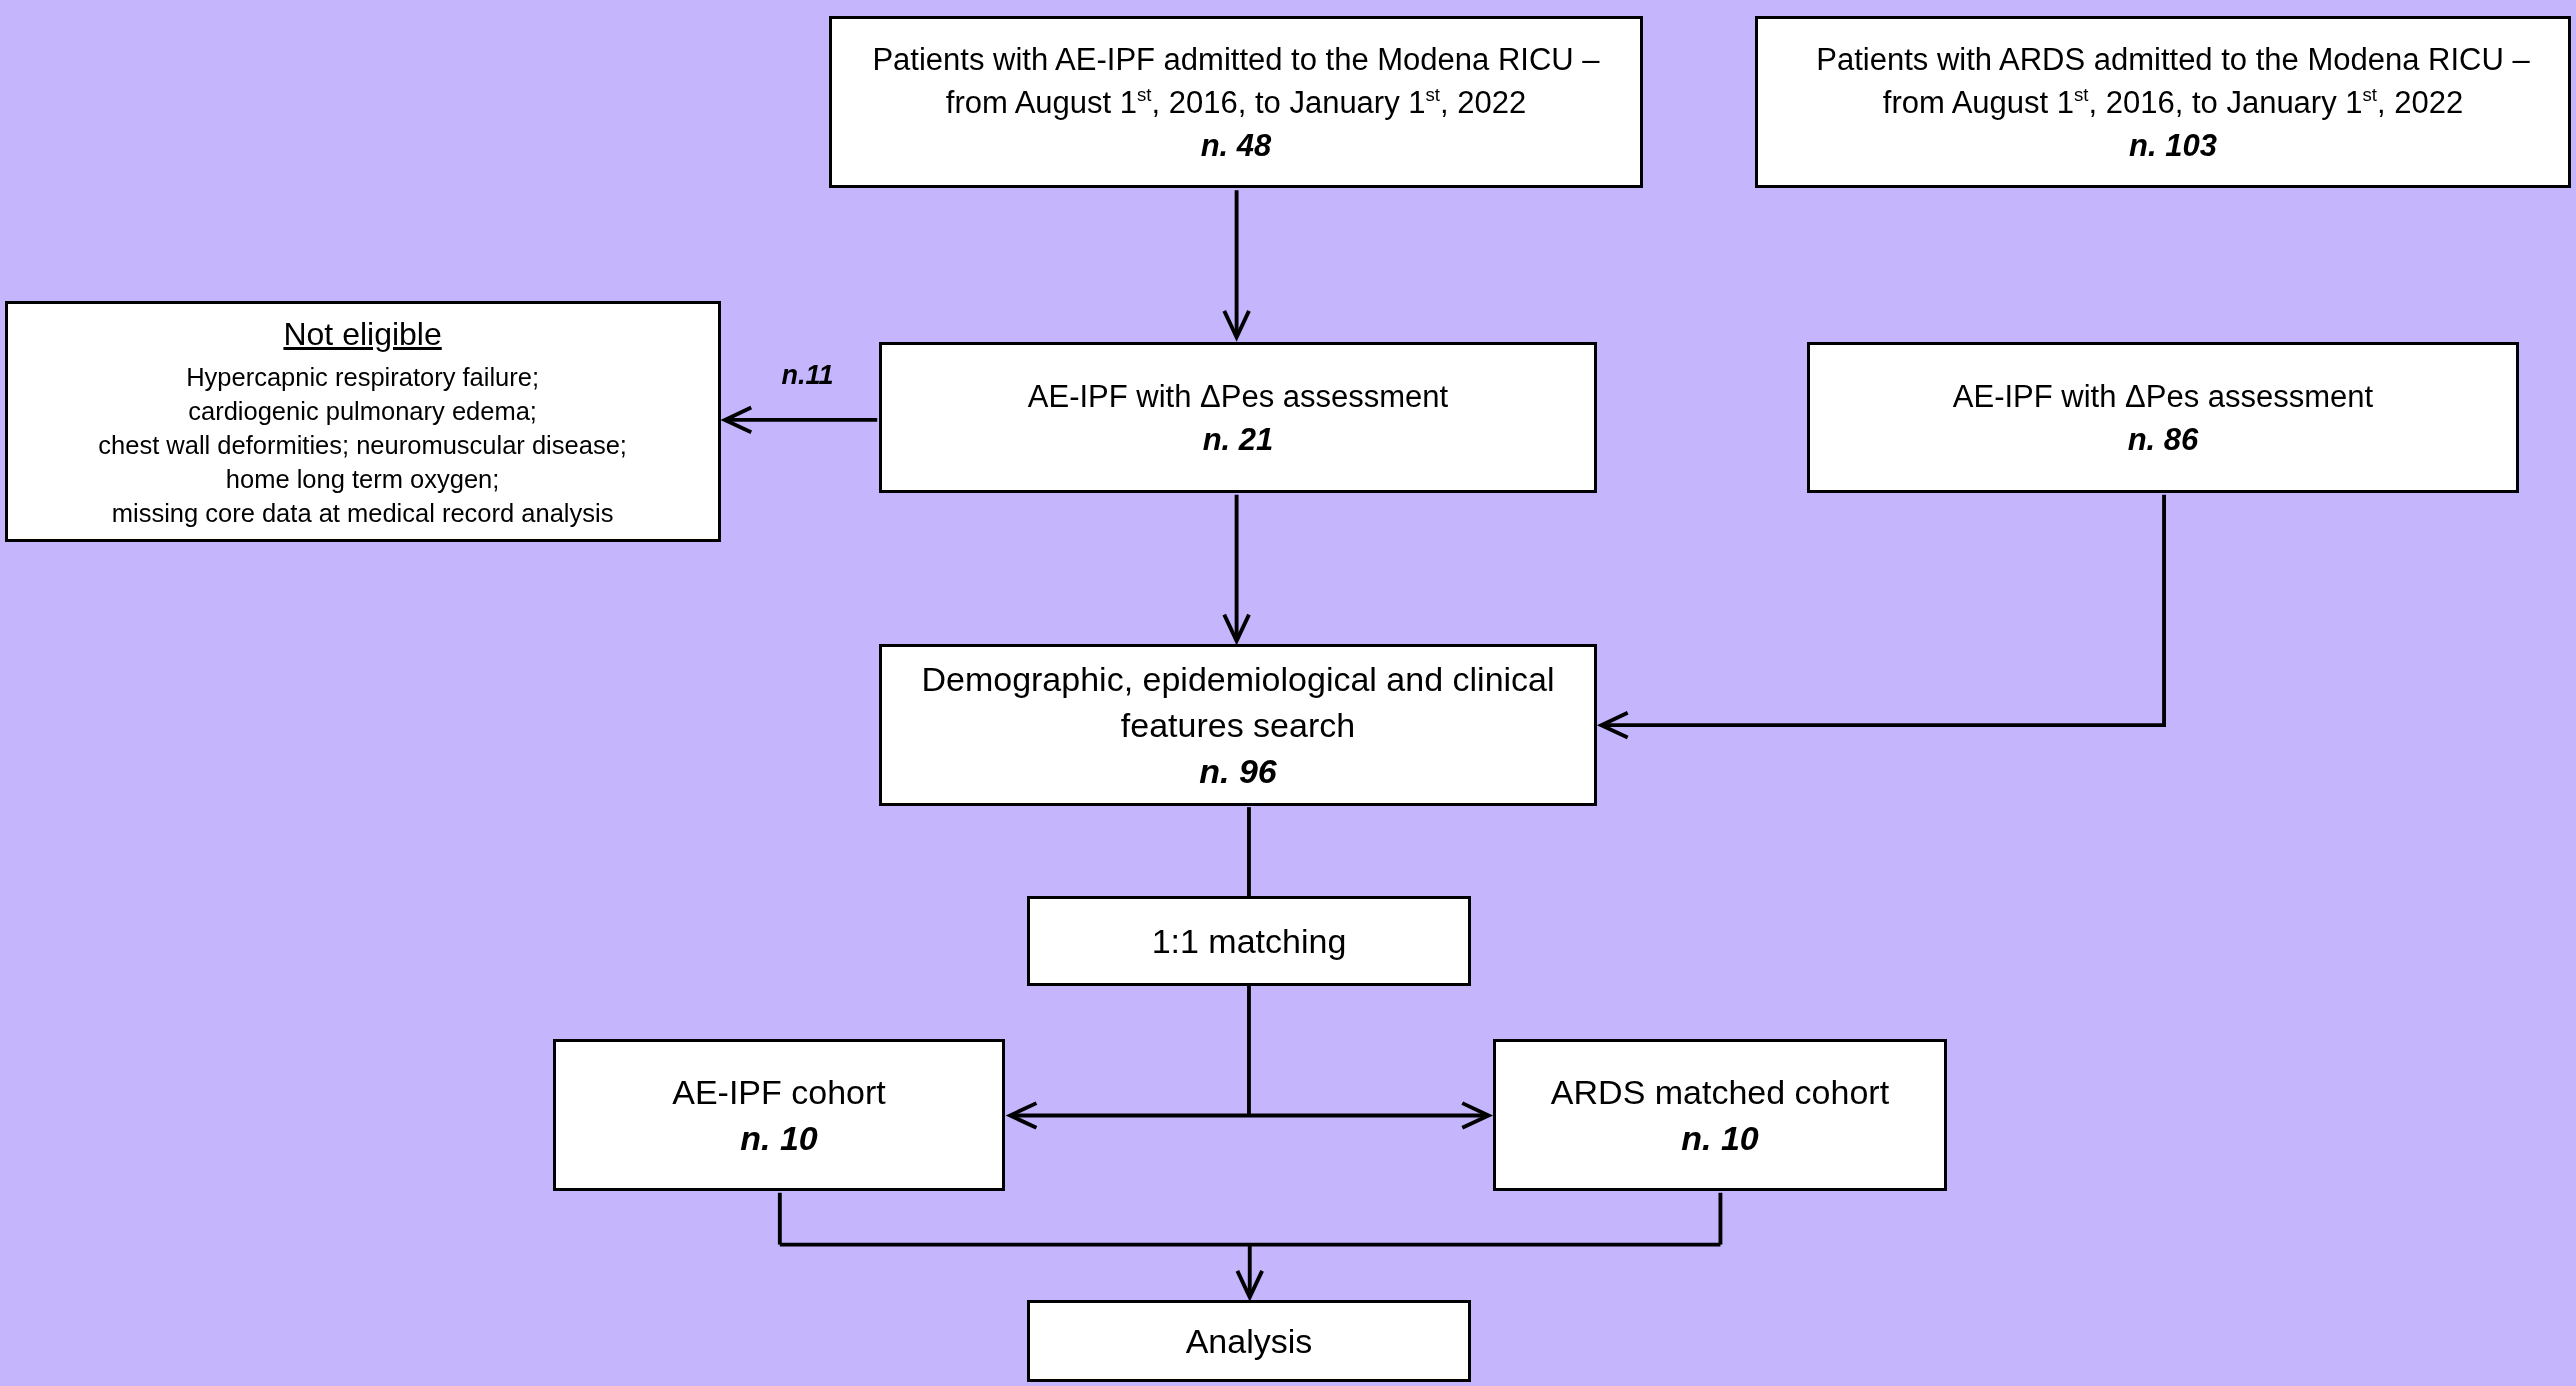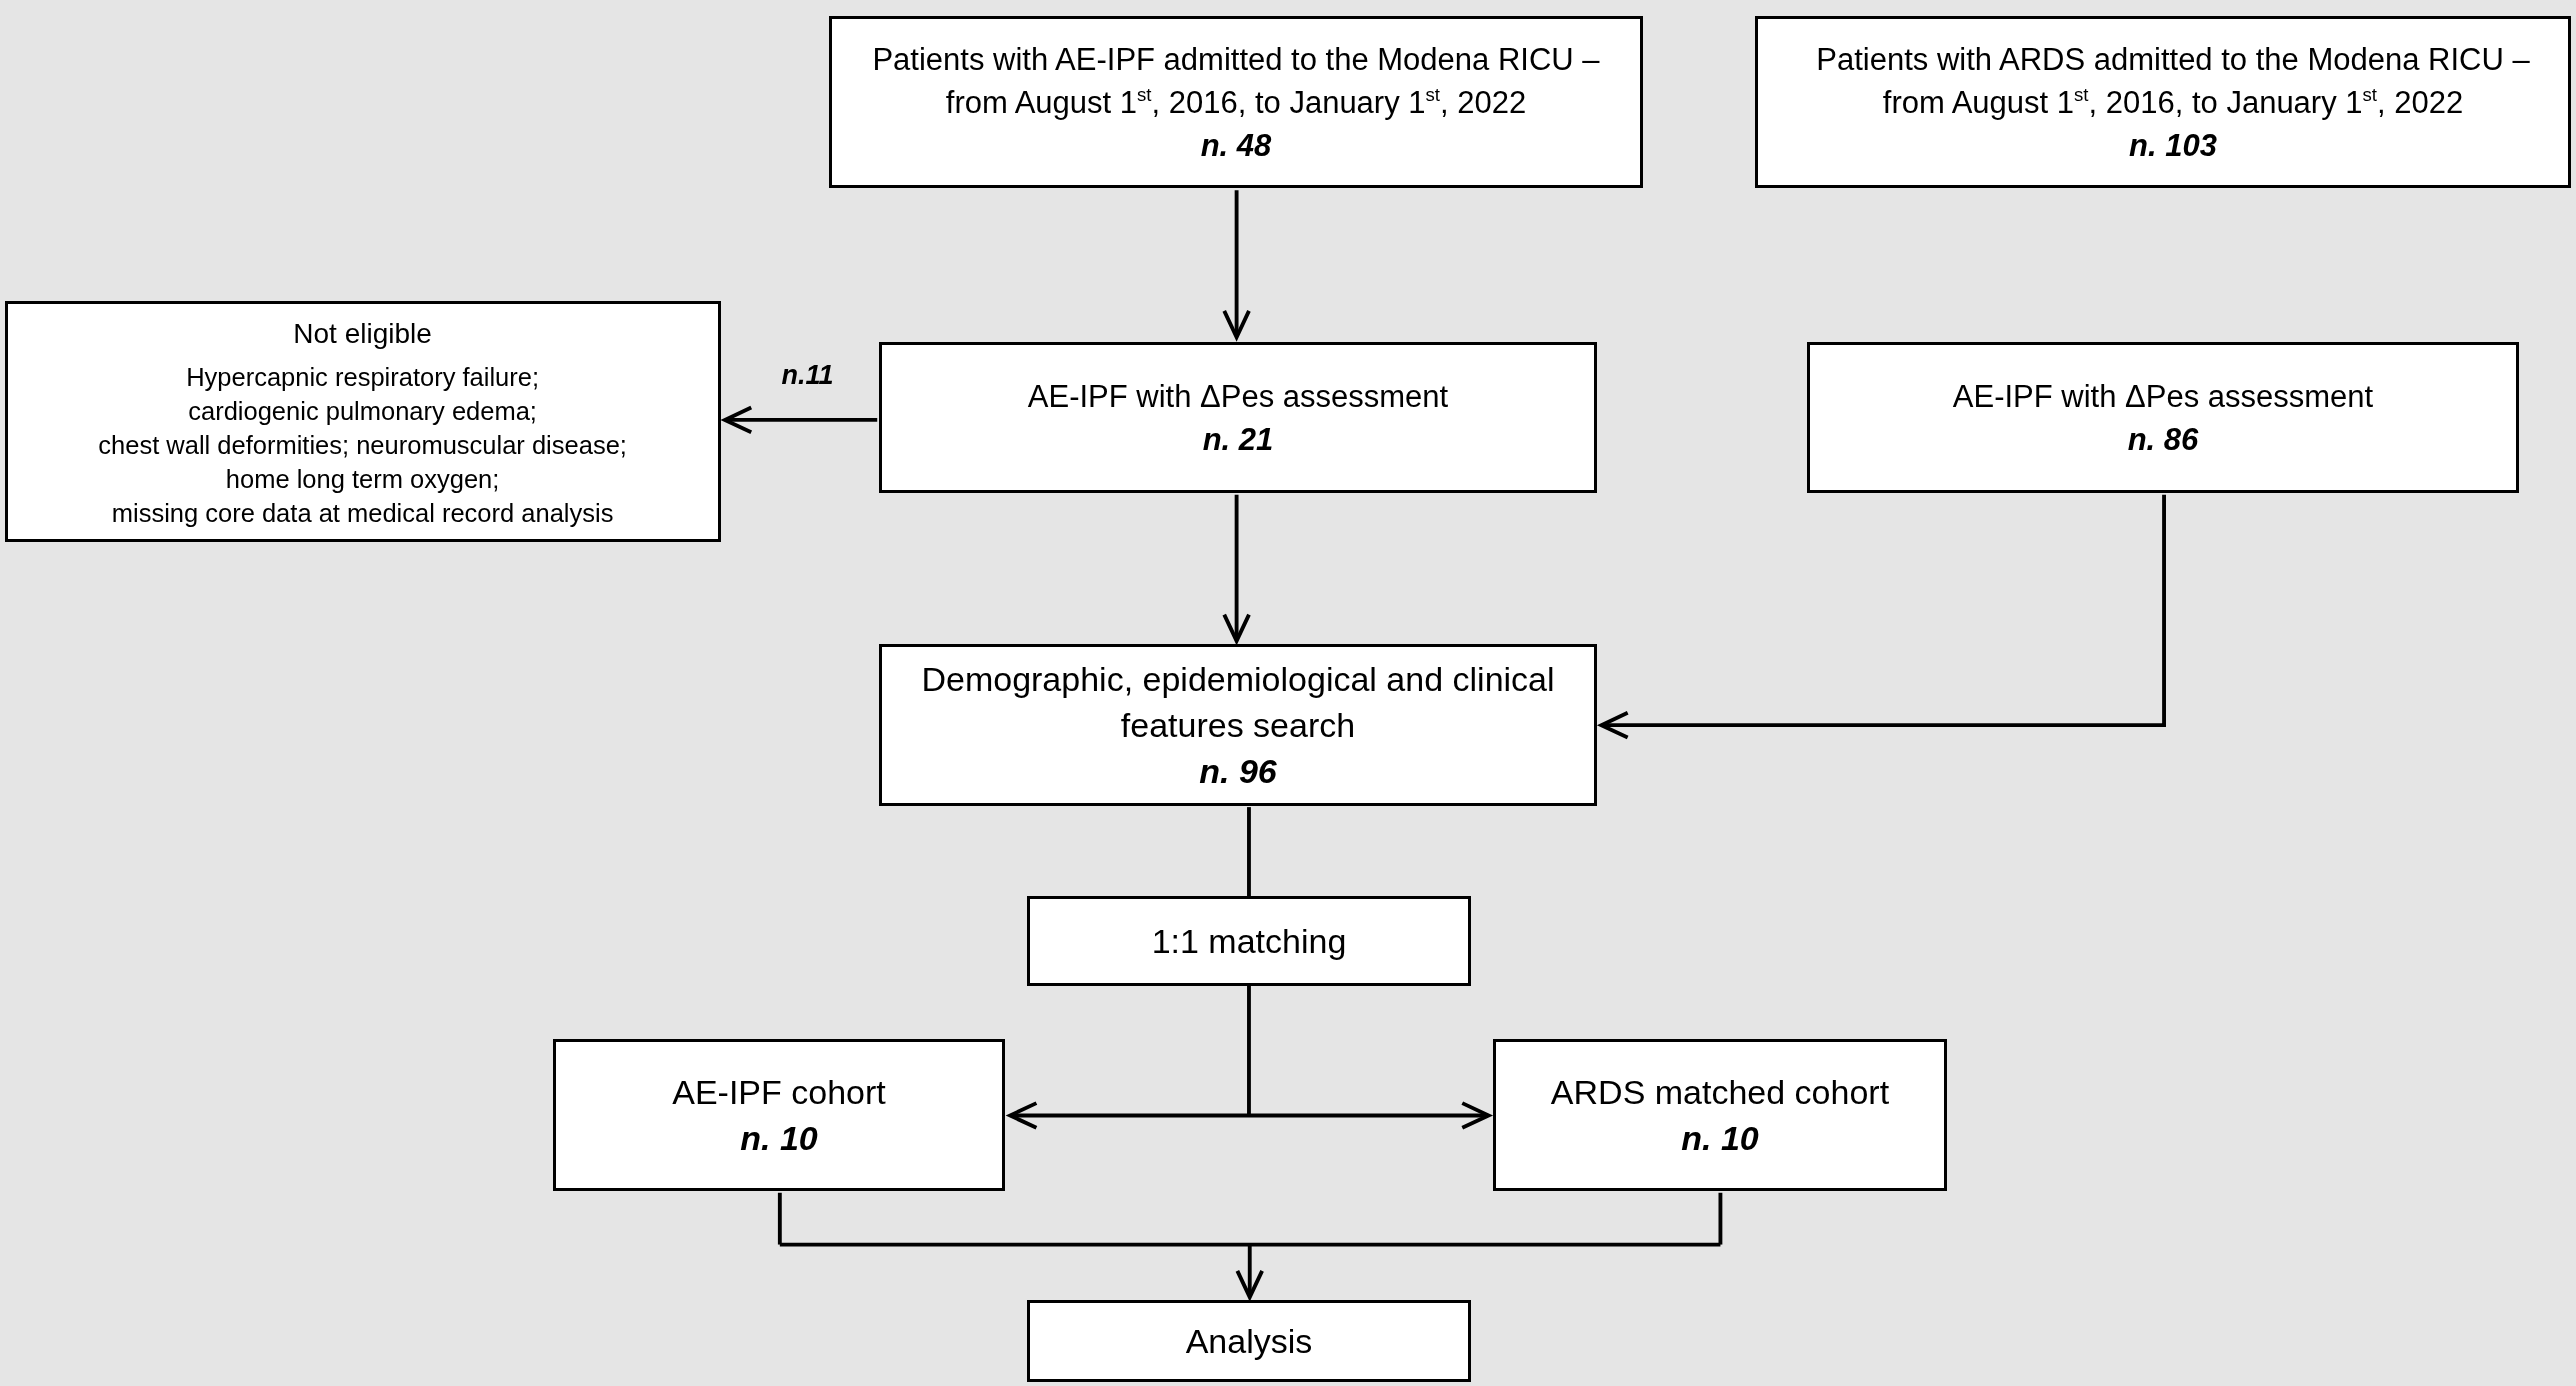--- a/index.html
+++ b/index.html
@@ -1,20 +1,20 @@
 <!DOCTYPE html>
 <html style="font-size:12.4px"><head>
 <meta charset="utf-8">
 <style>
   html, body { margin: 0; padding: 0; background: #ffffff; }
   .canvas {
     position: relative;
     width: 2576px;
     height: 1387px;
-    background: #e5e5e5;
+    background: #c4b5fd;
     overflow: hidden;
     color: #000000;
   }
   .connectors {
     position: absolute;
     left: 0; top: 0;
     width: 2576px; height: 1387px;
   }
   .box {
     position: absolute;
@@ -23,21 +23,21 @@
     background: #ffffff;
     display: flex;
     flex-direction: column;
     justify-content: center;
     align-items: center;
     text-align: center;
   }
   .f-a { font-family: "Liberation Sans", "DejaVu Sans", sans-serif; font-size: 31px; line-height: 43px; }
   .f-b { font-family: "Liberation Sans", "DejaVu Sans", sans-serif; font-size: 34px; line-height: 46px; }
   .count { font-weight: bold; font-style: italic; }
-  .ne-title  { font-size: 28px; line-height: 42px; margin-bottom: 5px; }
+  .ne-title  { font-size: 32px; line-height: 42px; margin-bottom: 5px; text-decoration: underline; }
   .ne-reason { font-size: 25.5px; line-height: 34px; }
   sup { font-size: 60%; line-height: 0; margin-top: 28px; }
   .float-label {
     position: absolute;
     font-family: "Liberation Sans", "DejaVu Sans", sans-serif;
     font-size: 27px;
     font-weight: bold;
     font-style: italic;
     text-align: center;
   }

